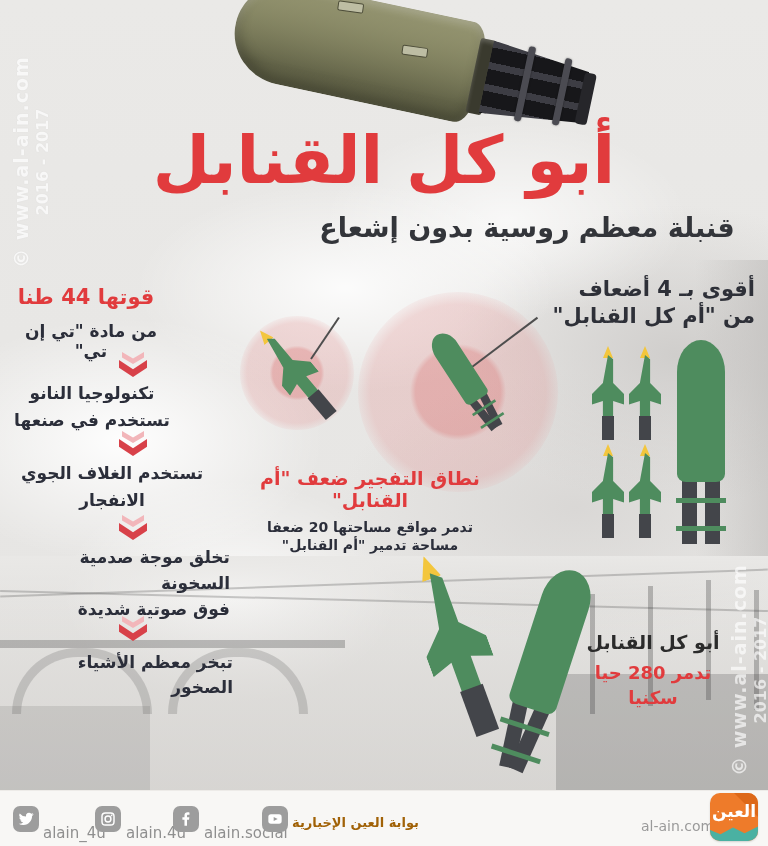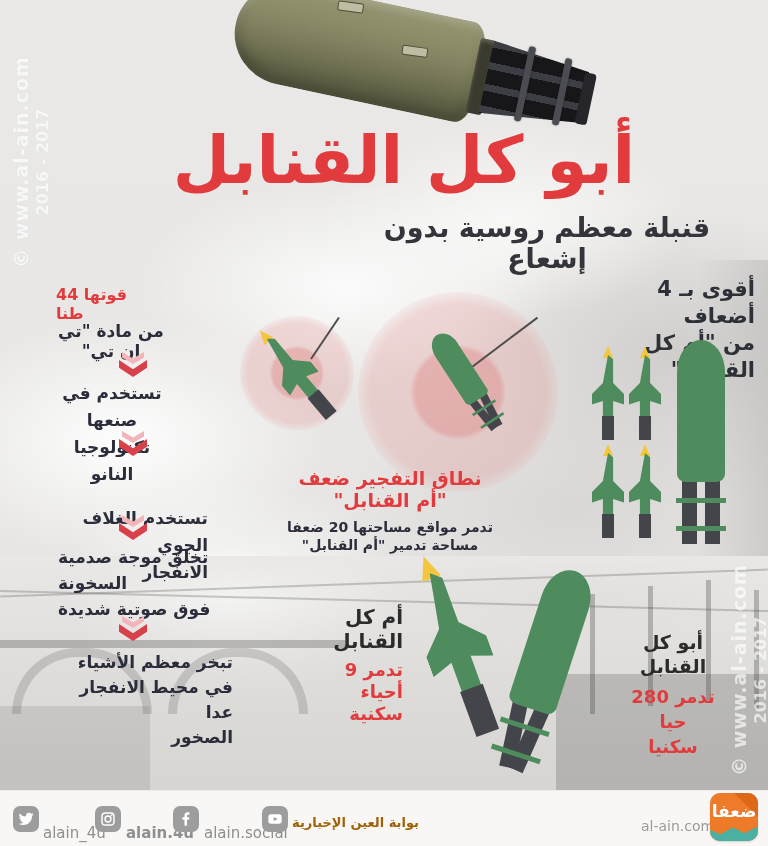--- a/index.html
+++ b/index.html
@@ -9,21 +9,21 @@
     background:
       radial-gradient(ellipse 280px 170px at 16% 52%, rgba(255,255,255,.95), rgba(255,255,255,0) 72%),
       radial-gradient(ellipse 300px 150px at 45% 34%, rgba(255,255,255,.85), rgba(255,255,255,0) 70%),
       radial-gradient(ellipse 260px 140px at 66% 26%, rgba(255,255,255,.7), rgba(255,255,255,0) 70%),
       radial-gradient(ellipse 240px 160px at 30% 70%, rgba(255,255,255,.8), rgba(255,255,255,0) 70%),
       radial-gradient(ellipse 300px 200px at 88% 42%, rgba(205,203,201,.9), rgba(205,203,201,0) 75%),
       radial-gradient(ellipse 320px 180px at 75% 60%, rgba(214,212,210,.8), rgba(214,212,210,0) 75%),
       linear-gradient(#eae9e7, #e5e4e2);
   }
   .abs{ position:absolute; }
-  .rtl{ direction:rtl;padding-left:40px; }
+  .rtl{ direction:rtl; }
 
   
   .title{ top:118px; left:0; width:768px; text-align:center; font-size:66px; font-weight:bold;
           color:#e13b3d; line-height:1.3; }
   .subtitle{ top:212px; left:307px; width:440px; text-align:center; font-size:27px; font-weight:bold;
           color:#33353a; }
 
   
   .wm{ width:250px; height:44px; text-align:center; transform:rotate(-90deg); direction:ltr;
        font-weight:bold; line-height:21px; pointer-events:none; }
@@ -42,26 +42,26 @@
   .bp-collar{ position:absolute; left:243px; top:30px; width:16px; height:76px; background:#3a3a2e;
       border-radius:3px; box-shadow:inset 0 3px 4px rgba(255,255,255,.2); }
   .bp-tail{ position:absolute; left:256px; top:30px; width:100px; height:74px;
       clip-path:polygon(0 0, 100% 15%, 100% 85%, 0 100%);
       background:repeating-linear-gradient(180deg, #3d3d44 0 7px, #17171a 7px 22px); }
   .bp-ring{ position:absolute; top:28px; width:7px; height:76px; background:#4b4b52; border-radius:3px;
       box-shadow:0 0 2px rgba(0,0,0,.5); }
   .bp-endcap{ position:absolute; left:352px; top:42px; width:12px; height:52px; background:#26262a; border-radius:4px; }
 
   
-  .spec-heading{ top:285px; left:16px; width:140px; text-align:left; font-size:16px; font-weight:bold; color:#e13b3d; }
+  .spec-heading{ top:285px; left:16px; width:140px; text-align:center; font-size:21px; font-weight:bold; color:#e13b3d; }
   .spec-sub{ top:321px; left:10px; width:162px; text-align:center; font-size:17px; font-weight:bold; color:#2b2e3a; }
   .spec{ font-size:17px; font-weight:bold; color:#2b2e3a; }
   .spec-0{ top:380px; left:12px; width:160px; text-align:center; line-height:27px; }
-  .spec-1{ top:460px; left:16px; width:192px; text-align:right; line-height:27px;margin-top:45px; }
-  .spec-2{ top:544px; left:18px; width:212px; text-align:left; line-height:26px; }
+  .spec-1{ top:460px; left:16px; width:192px; text-align:center; line-height:27px; }
+  .spec-2{ top:544px; left:18px; width:212px; text-align:right; line-height:26px; }
   .spec-3{ top:650px; left:20px; width:213px; text-align:right; line-height:25px; }
   .chev{ width:28px; height:26px; }
   .chev i{ position:absolute; display:block; clip-path:polygon(0 0,50% 55%,100% 0,100% 45%,50% 100%,0 45%); }
   .chev .c1{ top:0; left:3px; width:22px; height:12px; background:#f2b6ba; }
   .chev .c2{ top:8px; left:0; width:28px; height:17px; background:#d84149; }
   .chev-1{ left:119px; top:352px; } .chev-2{ left:119px; top:431px; }
   .chev-3{ left:119px; top:515px; } .chev-4{ left:119px; top:616px; }
 
   
   .blast-circle{ border-radius:50%;
@@ -194,22 +194,22 @@
   <div class="abs subtitle rtl">قنبلة معظم روسية بدون إشعاع</div>
 
   <div class="abs spec-heading rtl">قوتها 44 طنا</div>
   <div class="abs spec-sub rtl">من مادة "تي إن تي"</div>
 
   <div class="abs chev chev-1">
       <i class="c1"></i>
       <i class="c2"></i>
     </div>
   <div class="abs spec spec-0 rtl">
+    <div>تكنولوجيا النانو</div>
     <div>تستخدم في صنعها</div>
-    <div>تكنولوجيا النانو</div>
   </div>
 
   <div class="abs chev chev-2">
       <i class="c1"></i>
       <i class="c2"></i>
     </div>
   <div class="abs spec spec-1 rtl">
     <div>تستخدم الغلاف الجوي</div>
     <div>الانفجار</div>
   </div>
@@ -223,21 +223,20 @@
     <div>السخونة</div>
     <div>فوق صوتية شديدة</div>
   </div>
 
   <div class="abs chev chev-4">
       <i class="c1"></i>
       <i class="c2"></i>
     </div>
   <div class="abs spec spec-3 rtl">
     <div>تبخر معظم الأشياء</div>
-    <div>في محيط الانفجار عدا</div>
     <div>الصخور</div>
   </div>
 
   <div class="abs blast-circle bc-small"></div>
   <div class="abs blast-circle bc-large"></div>
   <div class="abs callout co-small"></div>
   <div class="abs callout co-large"></div>
 
   <div class="abs rocket rk-mid">
     <div class="r-tip"></div>
@@ -298,27 +297,20 @@
     <div class="r-tail"></div>
   </div>
   <div class="abs cap-bomb splay cap-big">
     <div class="cb-fin cb-finL"></div>
     <div class="cb-fin cb-finR"></div>
     <div class="cb-capsule"></div>
     <div class="cb-band cb-band1"></div>
     <div class="cb-band cb-band2"></div>
   </div>
 
-  <div class="abs moab-label rtl">
-    <div class="cmp-name">أم كل القنابل</div>
-    <div class="cmp-stat">
-      <div>تدمر 9 أحياء</div>
-      <div>سكنية</div>
-    </div>
-  </div>
 
 
   <div class="abs foab-label rtl">
     <div class="cmp-name">أبو كل القنابل</div>
     <div class="cmp-stat">
       <div>تدمر 280 حيا</div>
       <div>سكنيا</div>
     </div>
   </div>
 
@@ -330,21 +322,21 @@
     </div>
     <div class="soc-label" style="left:43px;">alain_4u</div>
 
     <div class="soc-sq" style="left:95px;">
       <svg width="16" height="16" viewBox="0 0 24 24" fill="none" stroke="#fff" stroke-width="2.2">
           <rect x="3" y="3" width="18" height="18" rx="5"></rect>
           <circle cx="12" cy="12" r="4.4"></circle>
           <circle cx="17.4" cy="6.6" r="1.3" fill="#fff" stroke="none"></circle>
         </svg>
     </div>
-    <div class="soc-label" style="left:126px;font-weight:bold;">alain.4u</div>
+    <div class="soc-label" style="left:126px;">alain.4u</div>
 
     <div class="soc-sq" style="left:173px;">
       <svg width="16" height="16" viewBox="0 0 24 24">
           <path fill="#fff" d="M13.5 22v-9h3l.5-3.5h-3.5V7.2c0-1 .3-1.7 1.8-1.7h1.9V2.3C16.9 2.2 15.7 2 14.4 2c-2.8 0-4.7 1.7-4.7 4.8v2.7H6.6v3.5h3.1v9h3.8z"></path>
         </svg>
     </div>
     <div class="soc-label" style="left:204px;">alain.social</div>
 
     <div class="soc-sq" style="left:262px;">
       <svg width="16" height="16" viewBox="0 0 24 24">
@@ -352,17 +344,17 @@
           <polygon points="10,9 16,12 10,15" fill="#9d9d9d"></polygon>
         </svg>
     </div>
     <div class="soc-label-ar" style="left:292px;">بوابة العين الإخبارية</div>
 
     <div class="site">al-ain.com</div>
 
     <div class="logo">
       <div class="logo-fold"></div>
       <div class="logo-wave"></div>
-      <div class="logo-text">ضعفا</div>
+      <div class="logo-text">العين</div>
     </div>
   </div>
 
 </div>
 
 </body></html>

